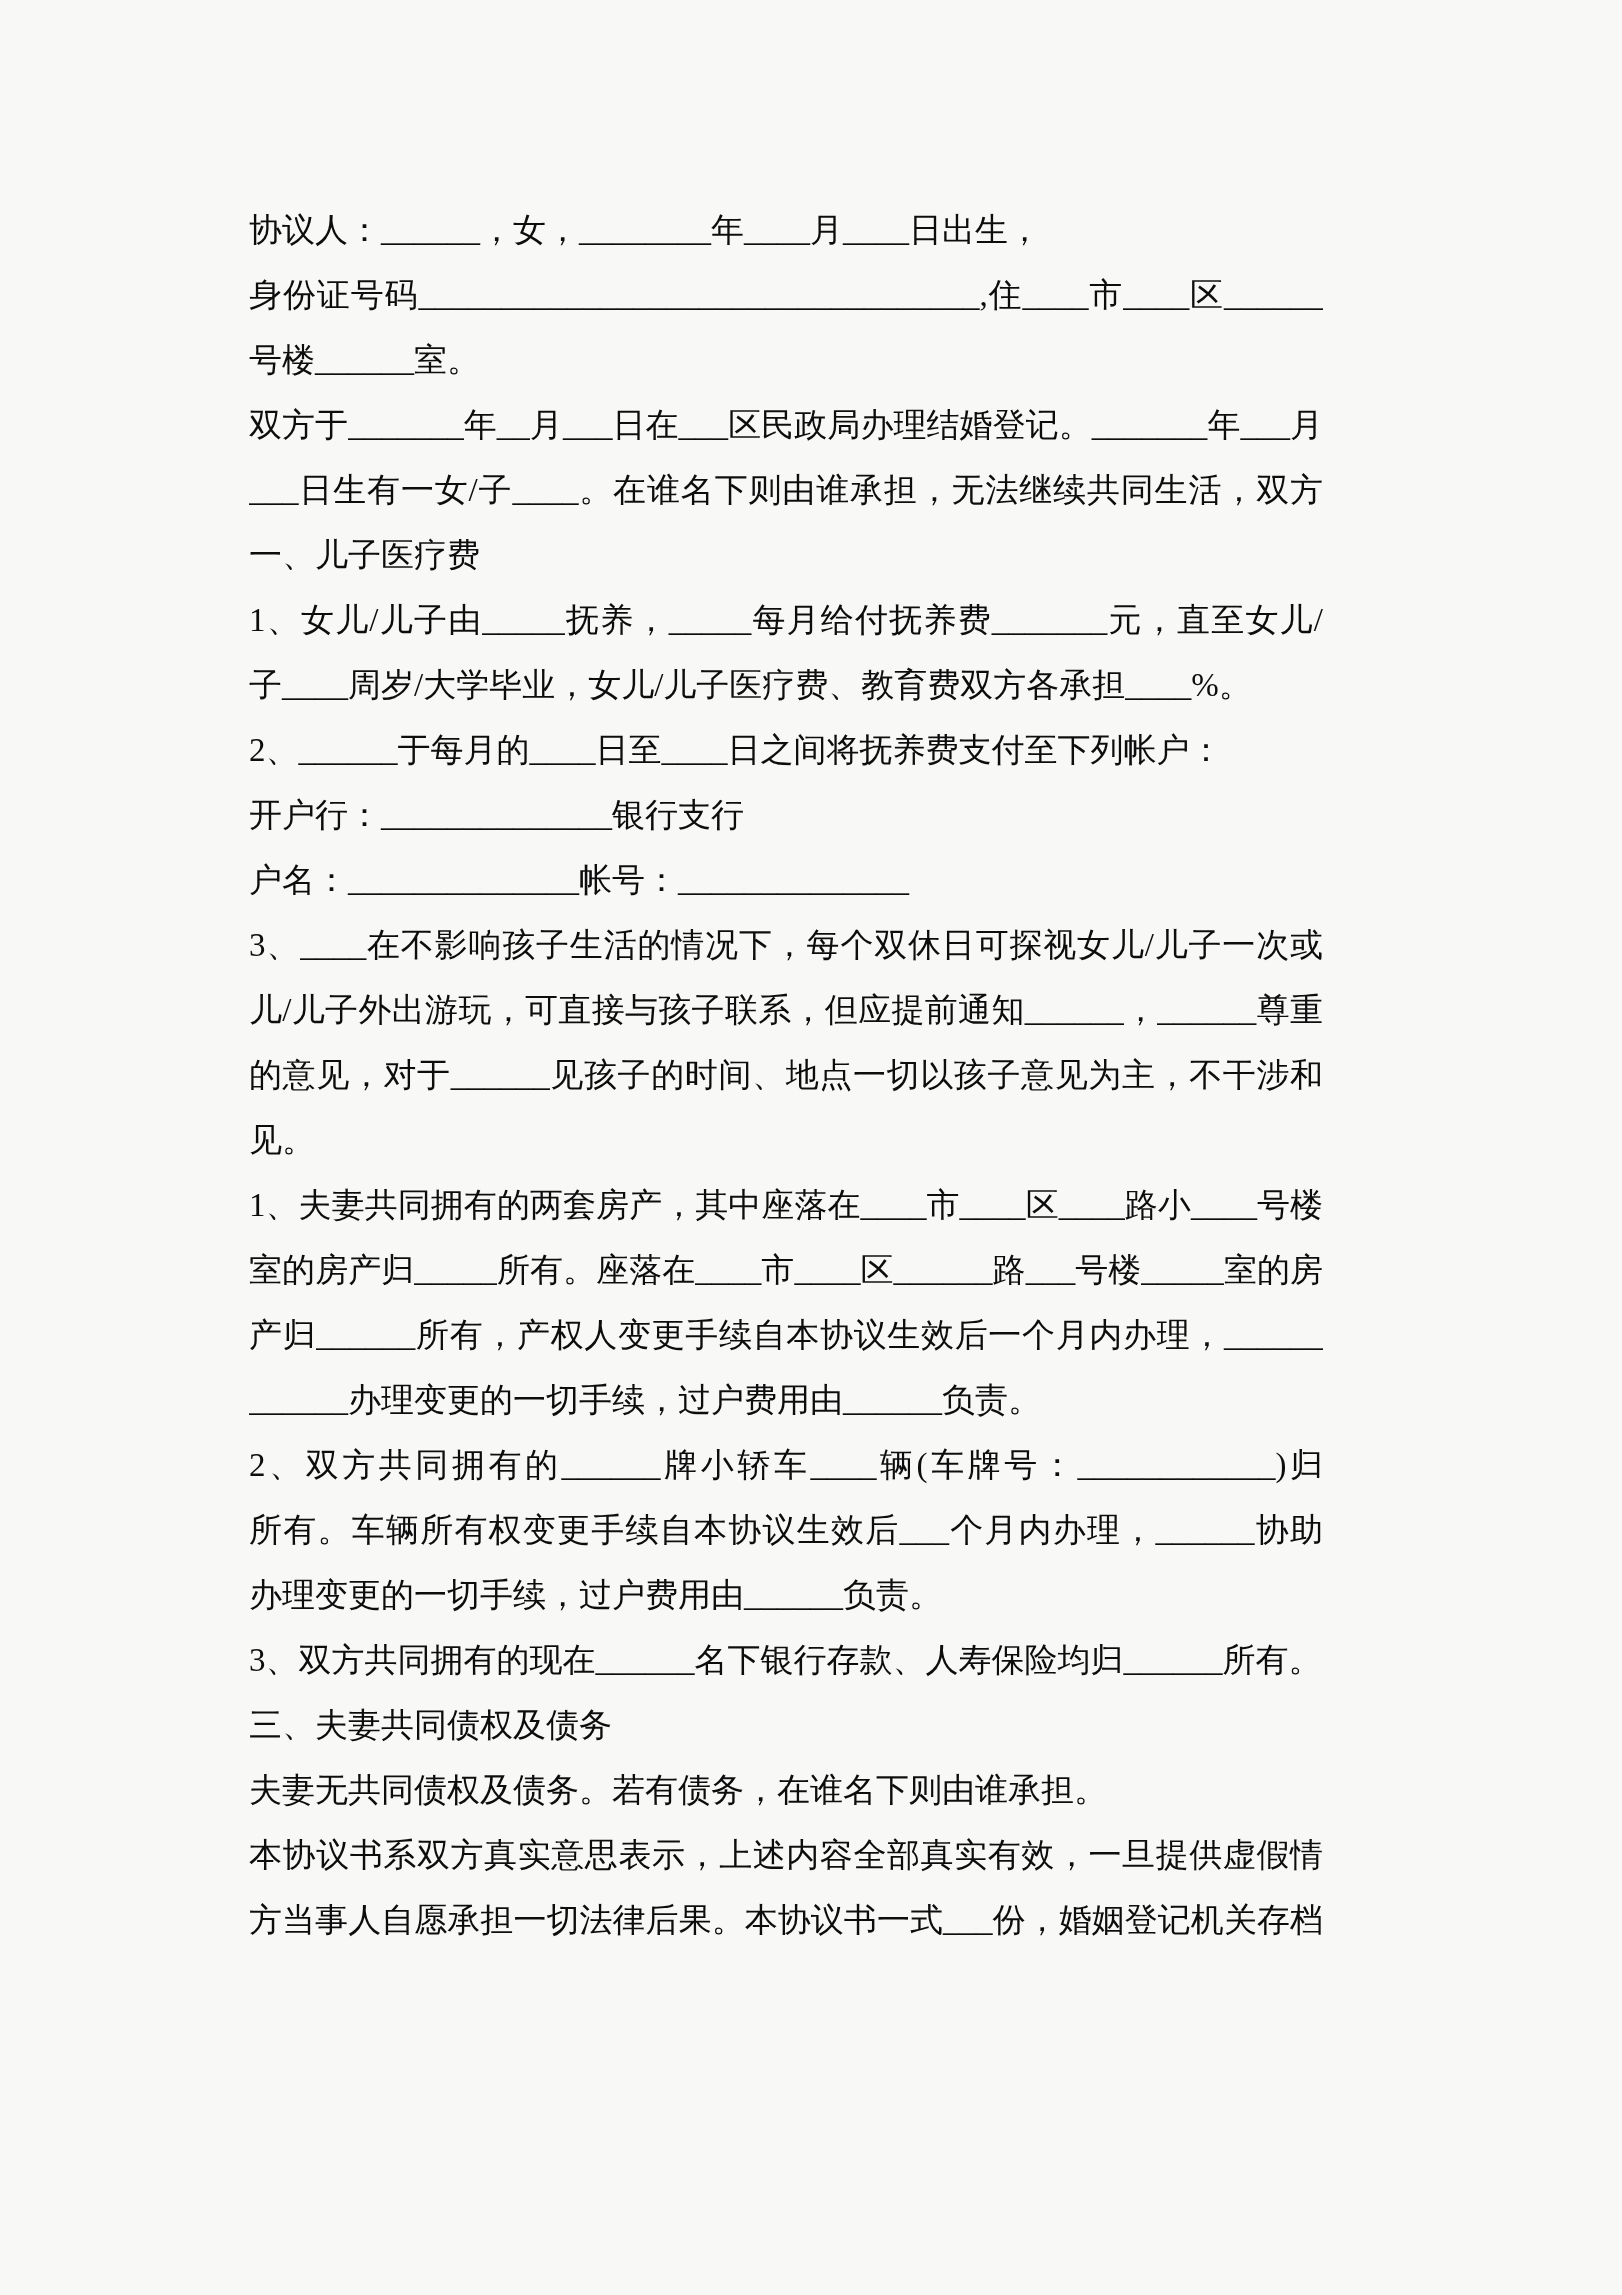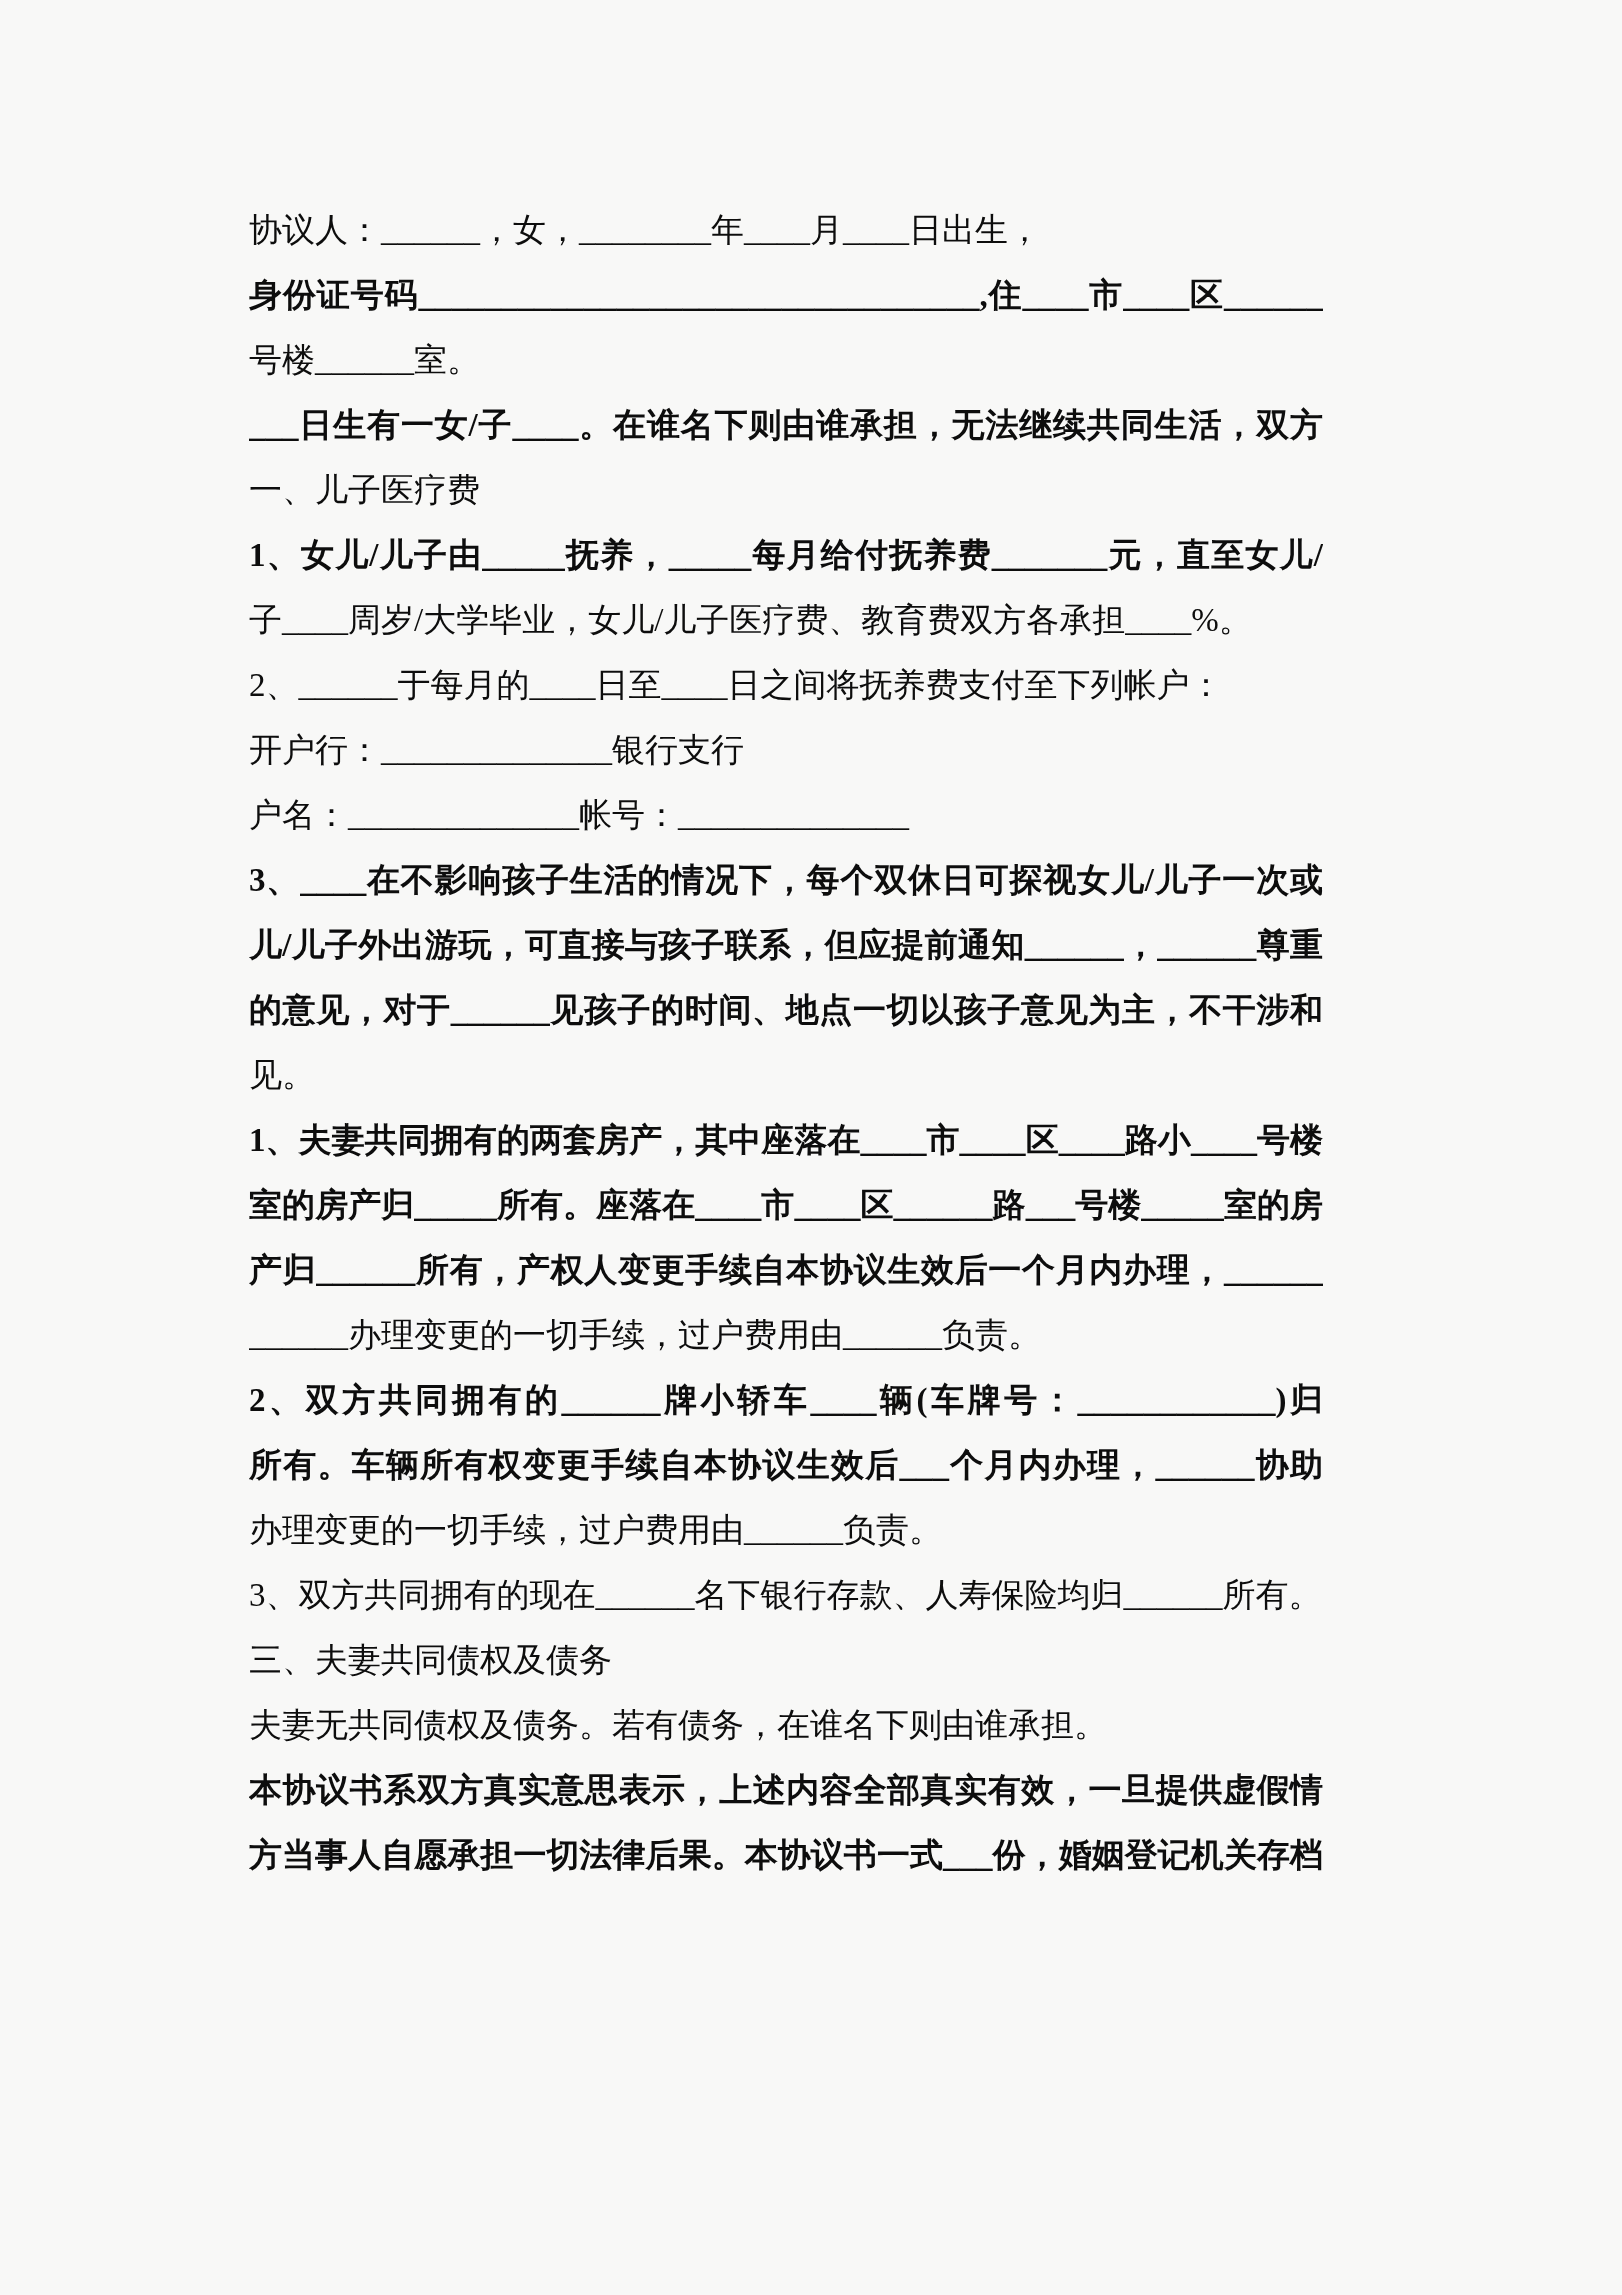--- a/index.html
+++ b/index.html
@@ -29,31 +29,31 @@
     font-size: 33px;
     letter-spacing: 0;
     white-space: normal;
     overflow: hidden;
     text-align: left;
   }
   .doc p.line.justify {
     text-align: justify;
     text-align-last: justify;
     text-justify: inter-ideograph;
-    font-weight: bold;
   }
 </style>
 </head>
 <body style="background: rgb(248, 248, 247);">
 
 <div class="page" style="background: rgb(248, 248, 247); color: rgb(13, 13, 13);">
   <div class="doc">
     <p class="line">协议人：______，女，________年____月____日出生，</p>
     <p class="line justify">身份证号码__________________________________,住____市____区______</p>
     <p class="line">号楼______室。</p>
+    <p class="line justify">双方于_______年__月___日在___区民政局办理结婚登记。_______年___月</p>
     <p class="line justify">___日生有一女/子____。在谁名下则由谁承担，无法继续共同生活，双方</p>
     <p class="line">一、儿子医疗费</p>
     <p class="line justify">1、女儿/儿子由_____抚养，_____每月给付抚养费_______元，直至女儿/儿</p>
     <p class="line">子____周岁/大学毕业，女儿/儿子医疗费、教育费双方各承担____%。</p>
     <p class="line">2、______于每月的____日至____日之间将抚养费支付至下列帐户：</p>
     <p class="line">开户行：______________银行支行</p>
     <p class="line">户名：______________帐号：______________</p>
     <p class="line justify">3、____在不影响孩子生活的情况下，每个双休日可探视女儿/儿子一次或带女</p>
     <p class="line justify">儿/儿子外出游玩，可直接与孩子联系，但应提前通知______，______尊重孩子</p>
     <p class="line justify">的意见，对于______见孩子的时间、地点一切以孩子意见为主，不干涉和参与意</p>

